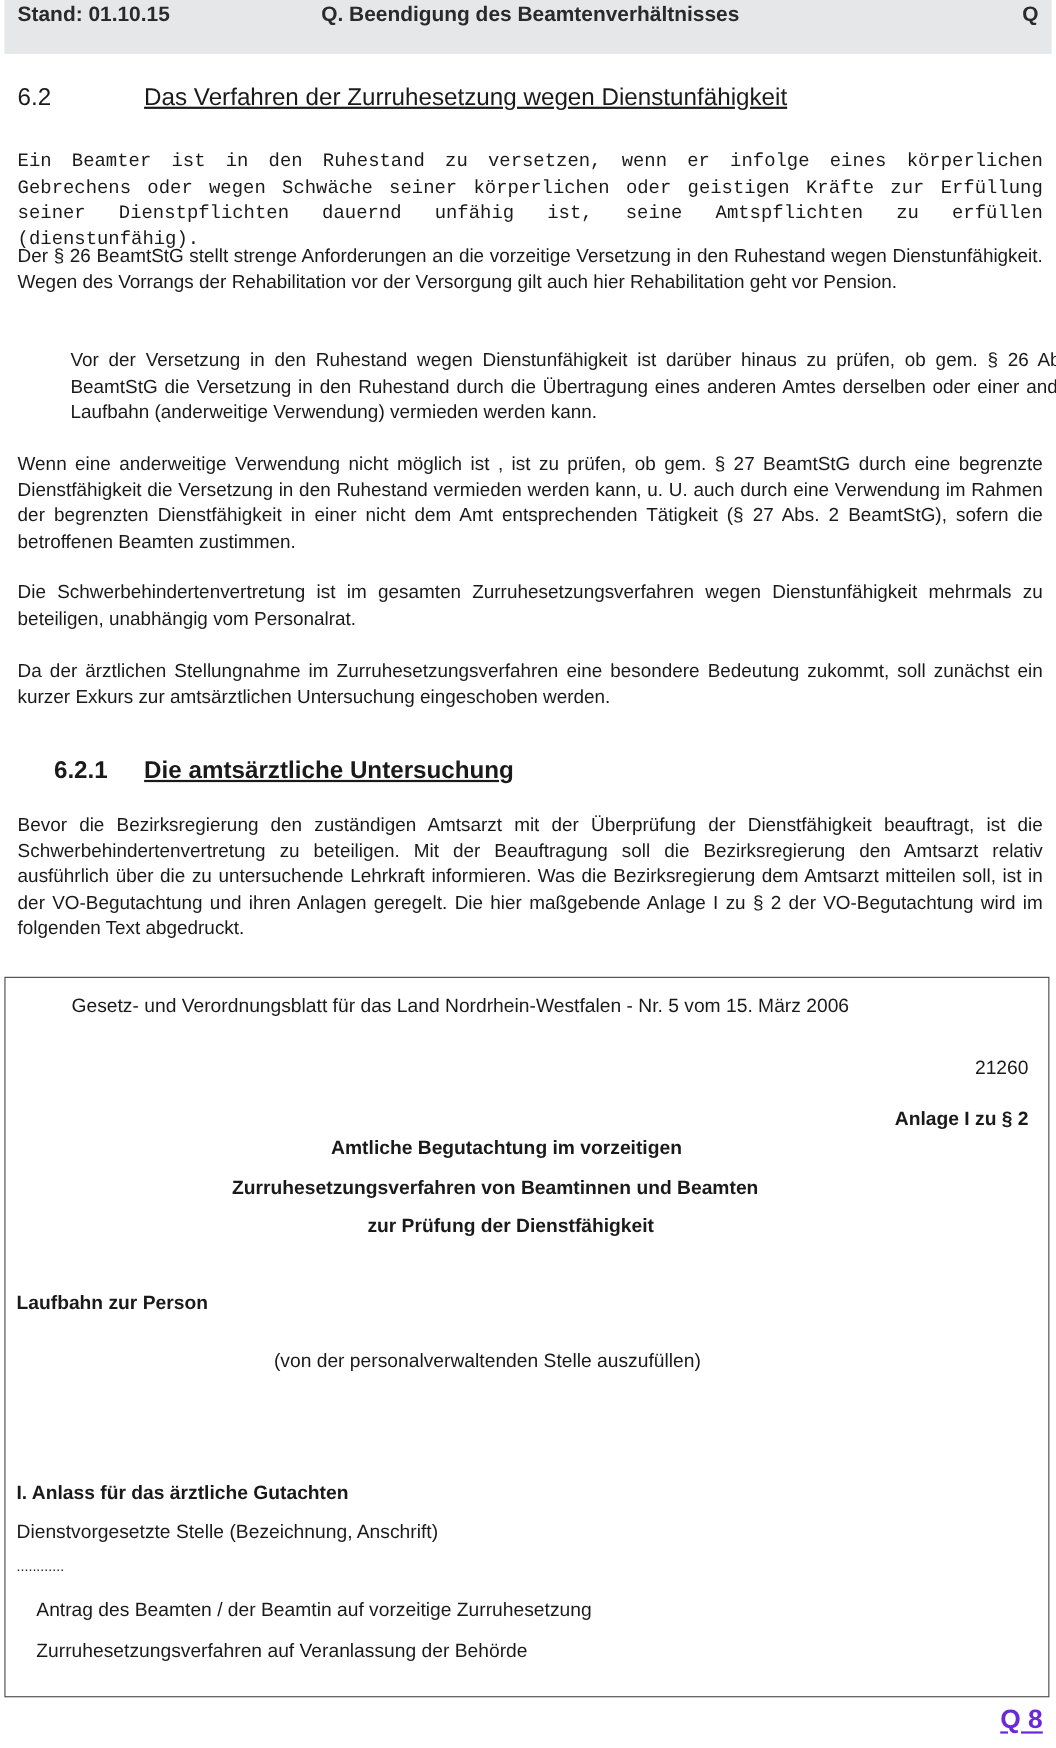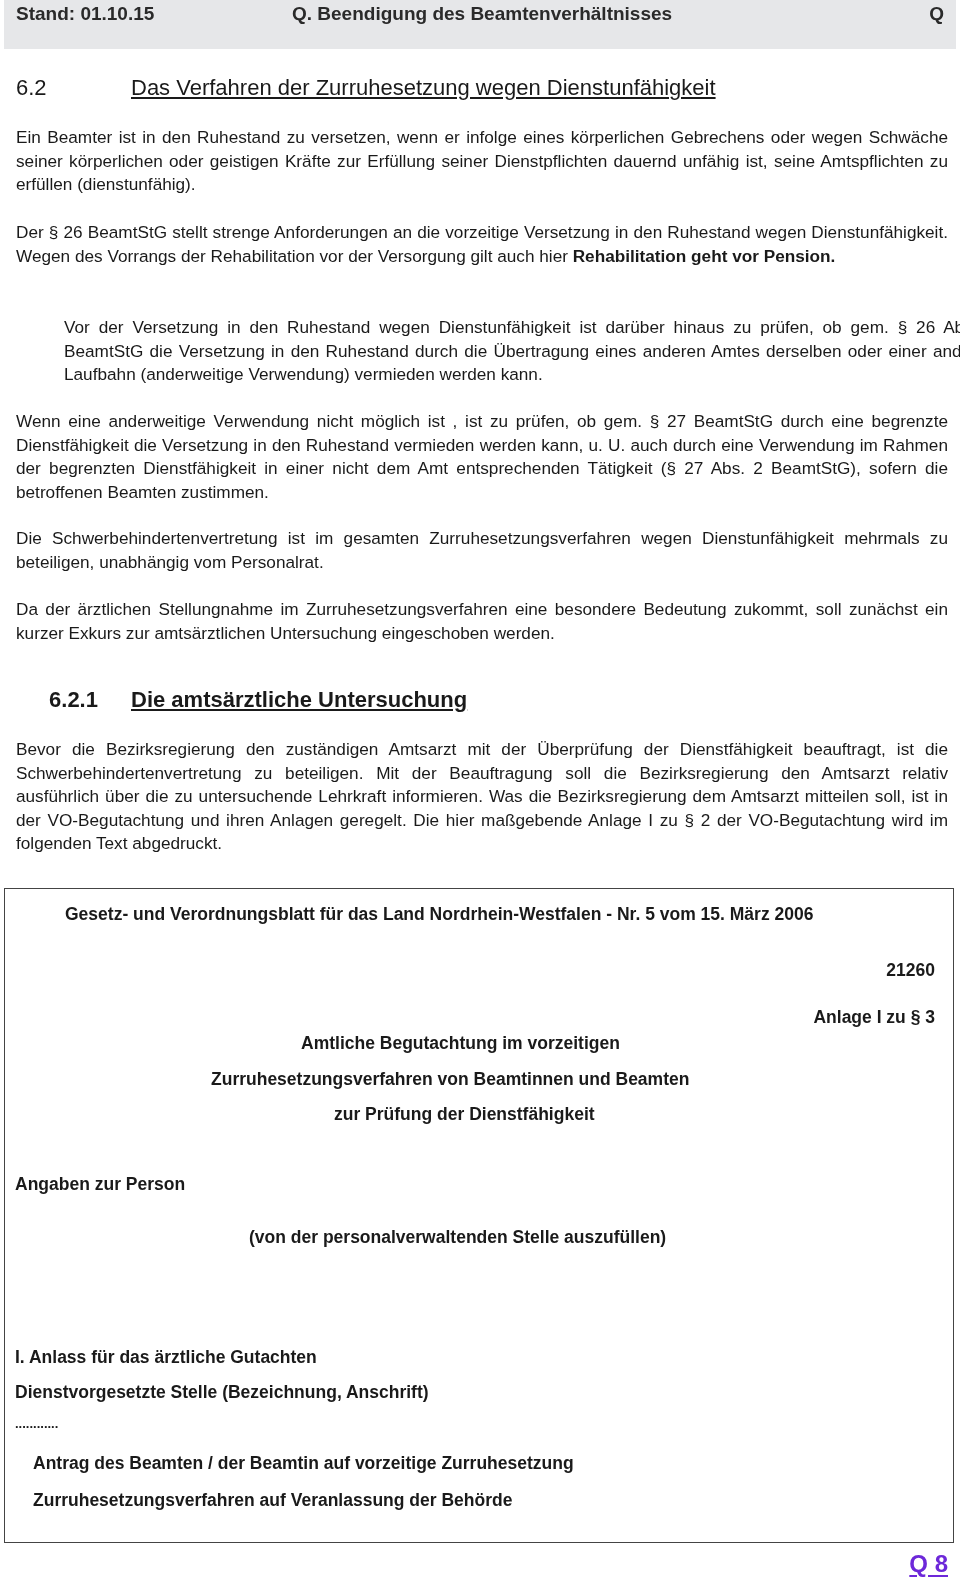--- a/index.html
+++ b/index.html
@@ -21,73 +21,73 @@
     .section-heading {
       position: absolute; left: 16px; font-size: 22px; font-weight: normal; color: #1a1a1a; text-decoration: underline;
     }
     .section-heading .num { display: inline-block; width: 115px; }
     .section-heading.bold { font-weight: bold; text-align: center; }
 
     .para {
       position: absolute; left: 16px; width: 932px; font-size: 17.2px; line-height: 23.5px;
       text-align: justify; margin: 0;
     }
-    .para b { font-weight: bold; }
+    .para b { font-weight: normal; }
 
     .form-box {
       position: absolute; left: 4px; top: 888px; width: 950px; height: 655px;
       border: 1.5px solid #444; box-sizing: border-box;
     }
-    .fb-text { position: absolute; font-size: 17.5px; color: #1a1a1a; white-space: nowrap; font-weight: bold; }
+    .fb-text { position: absolute; font-size: 17.5px; color: #1a1a1a; white-space: nowrap; }
     .fb-bold { font-weight: bold; }
 
     .page-number {
       position: absolute; right: 12px; top: 1550px; font-size: 24px; font-weight: bold;
       color: #6d28d9; text-decoration: underline; text-underline-offset: 3px;
     }
   </style>
 </head>
 <body>
 
 <div class="header-bar">
   <span class="h-stand">Stand: 01.10.15</span>
   <span class="h-center">Q. Beendigung des Beamtenverhältnisses</span>
   <span class="h-right">Q</span>
 </div>
 
 <div class="section-heading" style="top:75px;">
   <span class="num">6.2</span><span>Das Verfahren der Zurruhesetzung wegen Dienstunfähigkeit</span>
 </div>
 
-<p class="para" style="top:126px;">Ein Beamter ist in den Ruhestand zu versetzen, wenn er infolge eines körperlichen Gebrechens oder wegen Schwäche seiner körperlichen oder geistigen Kräfte zur Erfüllung seiner Dienstpflichten dauernd unfähig ist, seine Amtspflichten zu erfüllen (dienstunfähig).</p>
+<p class="para" style="top:136px;font-family:Liberation Mono, monospace;">Ein Beamter ist in den Ruhestand zu versetzen, wenn er infolge eines körperlichen Gebrechens oder wegen Schwäche seiner körperlichen oder geistigen Kräfte zur Erfüllung seiner Dienstpflichten dauernd unfähig ist, seine Amtspflichten zu erfüllen (dienstunfähig).</p>
 
 <p class="para" style="top:221px;"><span>Der § 26 BeamtStG stellt strenge Anforderungen an die vorzeitige Versetzung in den Ruhestand wegen Dienstunfähigkeit. Wegen des Vorrangs der Rehabilitation vor der Versorgung gilt auch hier </span><b>Rehabilitation geht vor Pension.</b></p>
 
 <p class="para" style="top:316px;margin-left:48px;">Vor der Versetzung in den Ruhestand wegen Dienstunfähigkeit ist darüber hinaus zu prüfen, ob gem. § 26 Abs. 1 BeamtStG die Versetzung in den Ruhestand durch die Übertragung eines anderen Amtes derselben oder einer anderen Laufbahn (anderweitige Verwendung) vermieden werden kann.</p>
 
 <p class="para" style="top:410px;">Wenn eine anderweitige Verwendung nicht möglich ist , ist zu prüfen, ob gem. § 27 BeamtStG durch eine begrenzte Dienstfähigkeit die Versetzung in den Ruhestand vermieden werden kann, u. U. auch durch eine Verwendung im Rahmen der begrenzten Dienstfähigkeit in einer nicht dem Amt entsprechenden Tätigkeit (§ 27 Abs. 2 BeamtStG), sofern die betroffenen Beamten zustimmen.</p>
 
 <p class="para" style="top:527px;">Die Schwerbehindertenvertretung ist im gesamten Zurruhesetzungsverfahren wegen Dienstunfähigkeit mehrmals zu beteiligen, unabhängig vom Personalrat.</p>
 
 <p class="para" style="top:598px;">Da der ärztlichen Stellungnahme im Zurruhesetzungsverfahren eine besondere Bedeutung zukommt, soll zunächst ein kurzer Exkurs zur amtsärztlichen Untersuchung eingeschoben werden.</p>
 
 <div class="section-heading bold" style="top:687px;">
   <span class="num">6.2.1</span><span>Die amtsärztliche Untersuchung</span>
 </div>
 
 <p class="para" style="top:738px;">Bevor die Bezirksregierung den zuständigen Amtsarzt mit der Überprüfung der Dienstfähigkeit beauftragt, ist die Schwerbehindertenvertretung zu beteiligen. Mit der Beauftragung soll die Bezirksregierung den Amtsarzt relativ ausführlich über die zu untersuchende Lehrkraft informieren. Was die Bezirksregierung dem Amtsarzt mitteilen soll, ist in der VO-Begutachtung und ihren Anlagen geregelt. Die hier maßgebende Anlage I zu § 2 der VO-Begutachtung wird im folgenden Text abgedruckt.</p>
 
 <div class="form-box">
   <span class="fb-text" style="left:60px; top:15px;">Gesetz- und Verordnungsblatt für das Land Nordrhein-Westfalen - Nr. 5 vom 15. März 2006</span>
   <span class="fb-text" style="right:18px; top:71px;">21260</span>
-  <span class="fb-text fb-bold" style="right:18px; top:118px;">Anlage I zu § 3</span>
+  <span class="fb-text fb-bold" style="right:18px; top:118px;">Anlage I zu § 2</span>
   <span class="fb-text fb-bold" style="left:296px; top:144px;">Amtliche Begutachtung im vorzeitigen</span>
   <span class="fb-text fb-bold" style="left:206px; top:180px;">Zurruhesetzungsverfahren von Beamtinnen und Beamten</span>
   <span class="fb-text fb-bold" style="left:329px; top:215px;">zur Prüfung der Dienstfähigkeit</span>
-  <span class="fb-text fb-bold" style="left:10px; top:285px;">Angaben zur Person</span>
+  <span class="fb-text fb-bold" style="left:10px; top:285px;">Laufbahn zur Person</span>
   <span class="fb-text" style="left:244px; top:338px;">(von der personalverwaltenden Stelle auszufüllen)</span>
   <span class="fb-text" style="left:10px; top:493px;">Dienstvorgesetzte Stelle (Bezeichnung, Anschrift)</span>
   <span class="fb-text fb-bold" style="left:10px; top:458px;">I.  Anlass für das ärztliche Gutachten</span>
   <span class="fb-text" style="left:10px; top:527px; font-size:13px;">............</span>
   <span class="fb-text" style="left:28px; top:564px;">Antrag des Beamten / der Beamtin auf vorzeitige Zurruhesetzung</span>
   <span class="fb-text" style="left:28px; top:601px;">Zurruhesetzungsverfahren auf Veranlassung der Behörde</span>
 </div>
 
 <div class="page-number">Q 8</div>
 

